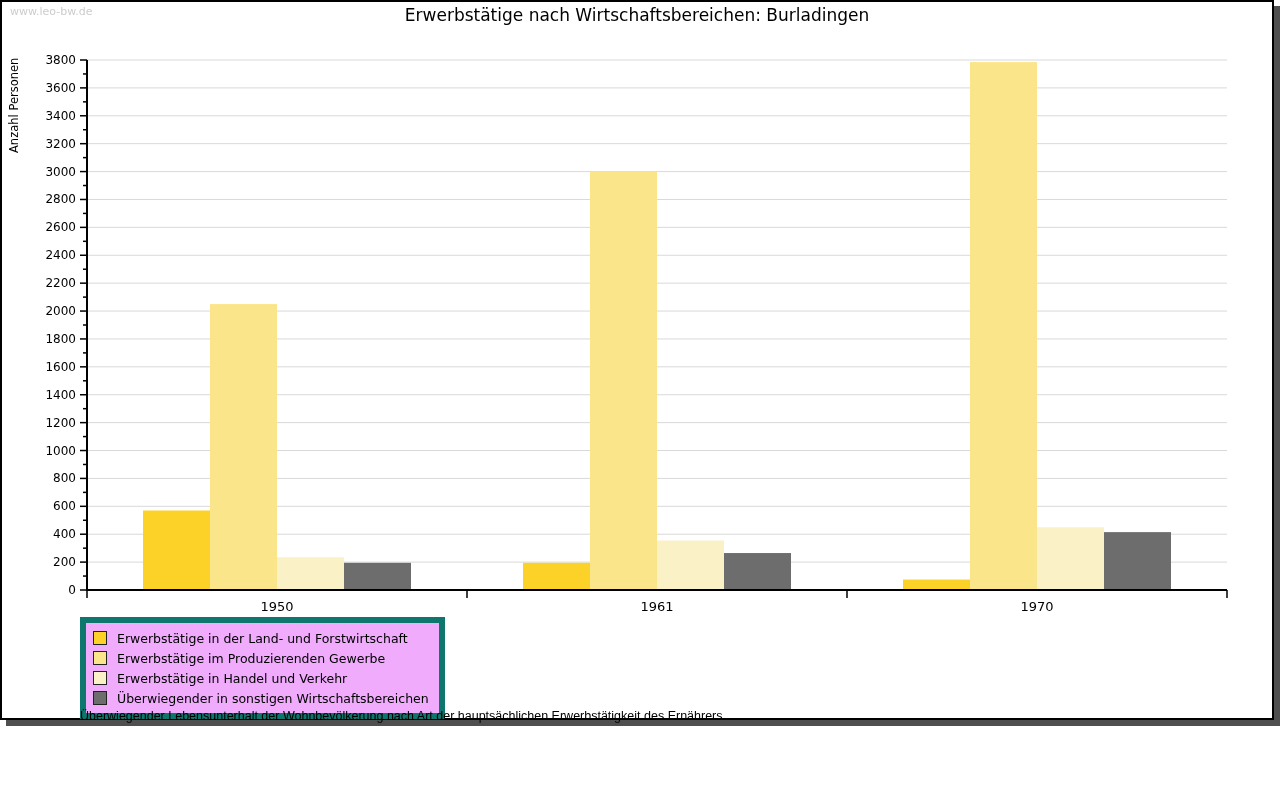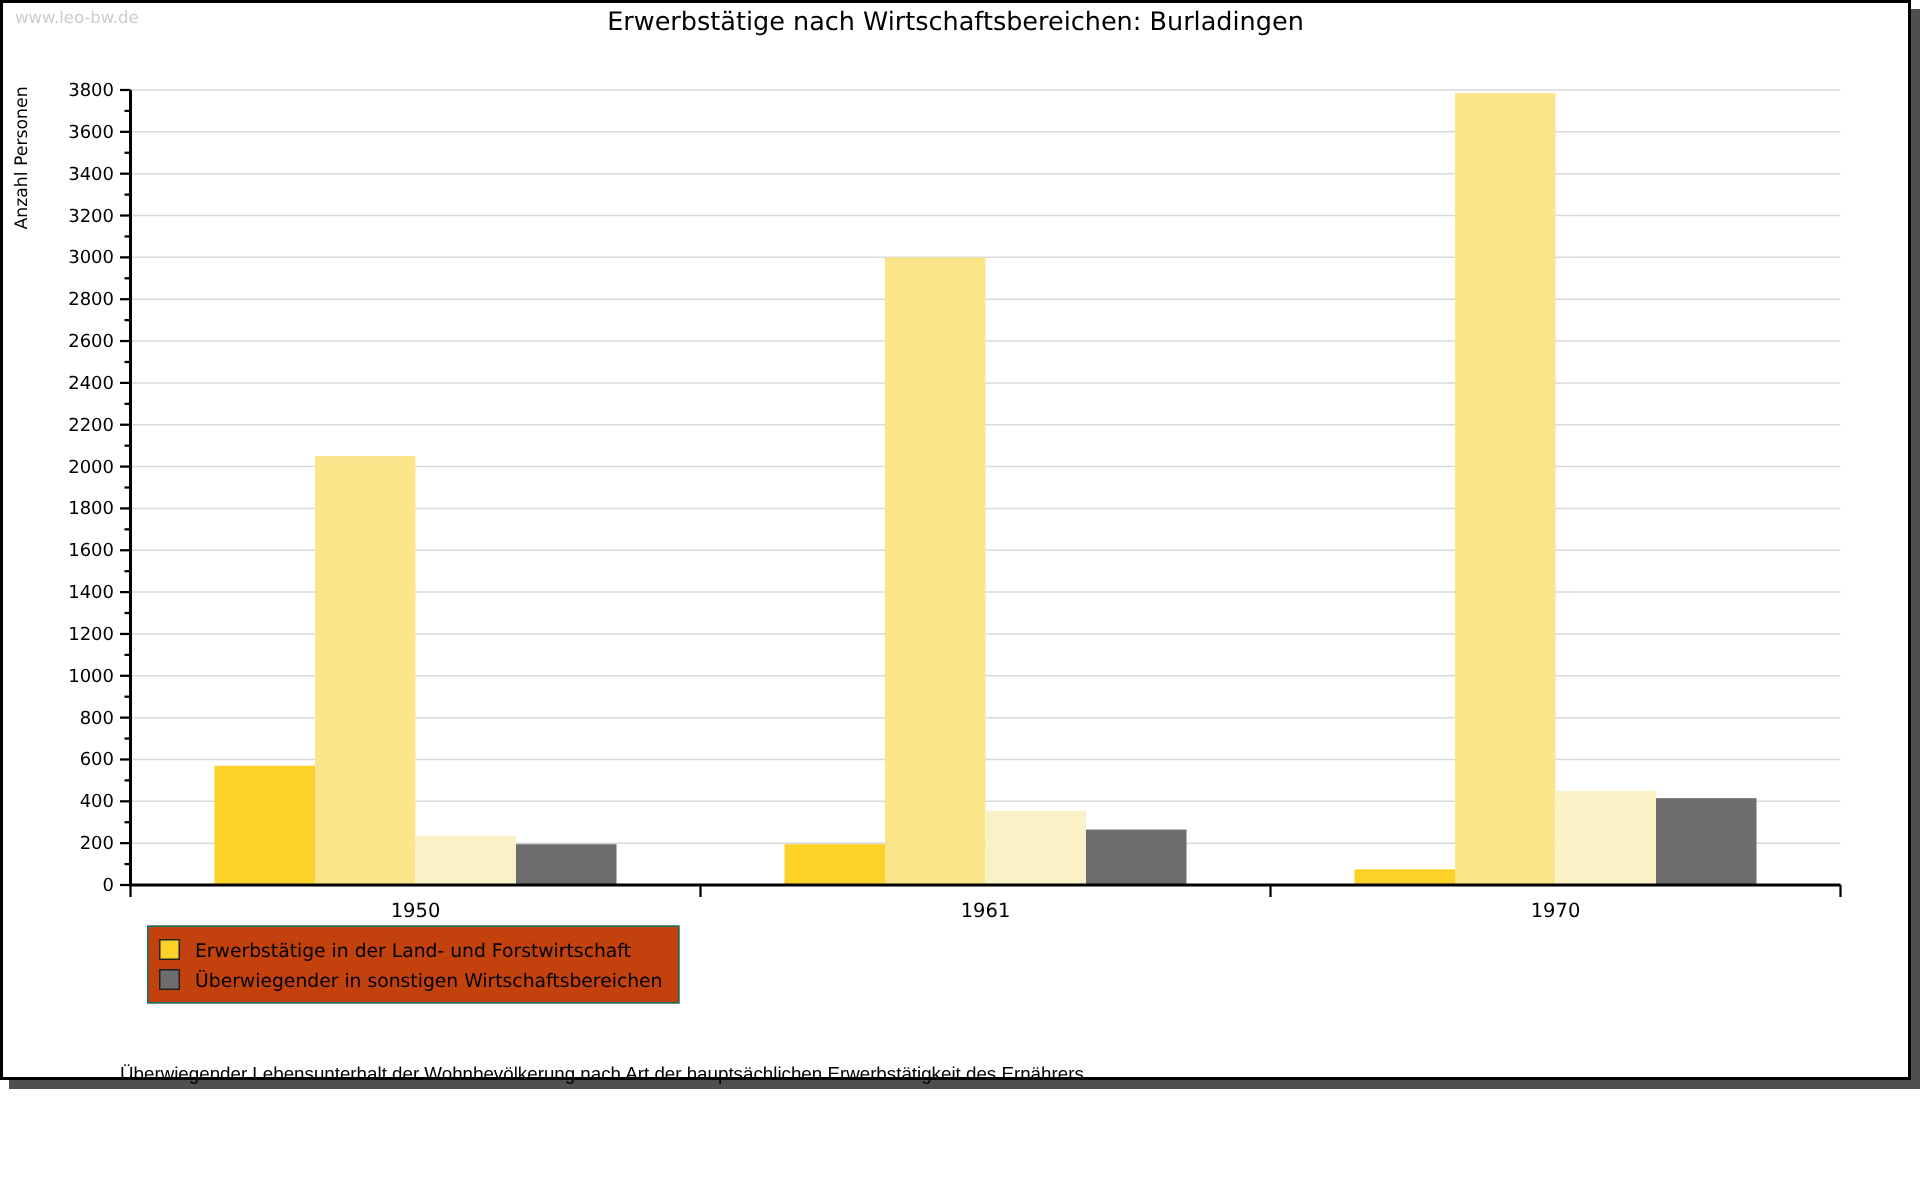--- a/index.html
+++ b/index.html
@@ -5,22 +5,22 @@
   * { margin:0; padding:0; box-sizing:border-box; }
   html,body { width:1280px; height:791px; background:#fff; overflow:hidden;
               font-family:"DejaVu Sans", sans-serif; }
   .frame { position:absolute; left:0; top:0; width:1274px; height:720px;
            background:#fff; border:2px solid #000; box-shadow:6px 6px 0 #4f4f4f; }
   .watermark { position:absolute; left:8px; top:3px; font-size:11px; color:#cccccc; }
   .chart-title { position:absolute; left:0; top:3px; width:100%; text-align:center;
                  font-size:17px; color:#000; }
   #chart-svg { position:absolute; left:0; top:38px; }
   #chart-svg text { font-family:"DejaVu Sans", sans-serif; }
-  .legend { position:absolute; left:96px; top:615px; background:#c2410c;
-            border:1px solid #0f766e; padding:5px 10px 5px 7px; width:max-content; }
+  .legend { position:absolute; left:78px; top:615px; background:#f0abfc;
+            border:6px solid #0f766e; padding:5px 10px 5px 7px; width:max-content; }
   .legend-row { display:flex; align-items:center; gap:10px; height:20px; }
   .swatch { width:14px; height:14px; border:1px solid #222; flex:0 0 auto; }
   .legend-label { font-size:12.5px; color:#000; white-space:nowrap; }
   .footnote { position:absolute; left:78px; top:707px;
               font-family:Liberation Sans, sans-serif; font-size:12.5px;
               line-height:14px; color:#000; }
   .source { position:absolute; left:78px; top:749px;
             font-family:"Liberation Sans", sans-serif; font-size:12.5px; color:#000; }
 </style>
 </head>
@@ -130,20 +130,28 @@
       <text x="1035" y="571" text-anchor="middle" font-size="13" fill="#000">1970</text>
       <line x1="1225" x2="1225" y1="550" y2="558" stroke="#000000" stroke-width="1.5"></line>
       <text transform="translate(16,113) rotate(-90)" font-size="11.5" fill="#000">Anzahl Personen</text>
     </svg>
   <div class="legend" id="legend">
       <div class="legend-row">
         <span class="swatch" style="background: rgb(252, 210, 40);"></span>
         <span class="legend-label">Erwerbstätige in der Land- und Forstwirtschaft</span>
       </div>
       <div class="legend-row">
+        <span class="swatch" style="background: rgb(251, 229, 138);"></span>
+        <span class="legend-label">Erwerbstätige im Produzierenden Gewerbe</span>
+      </div>
+      <div class="legend-row">
+        <span class="swatch" style="background: rgb(250, 242, 198);"></span>
+        <span class="legend-label">Erwerbstätige in Handel und Verkehr</span>
+      </div>
+      <div class="legend-row">
         <span class="swatch" style="background: rgb(109, 109, 109);"></span>
         <span class="legend-label">Überwiegender in sonstigen Wirtschaftsbereichen</span>
       </div>
     </div>
   <div class="footnote">
     <div>Überwiegender Lebensunterhalt der Wohnbevölkerung nach Art der hauptsächlichen Erwerbstätigkeit des Ernährers.</div>
   </div>
 </div>
 
 </body></html>

